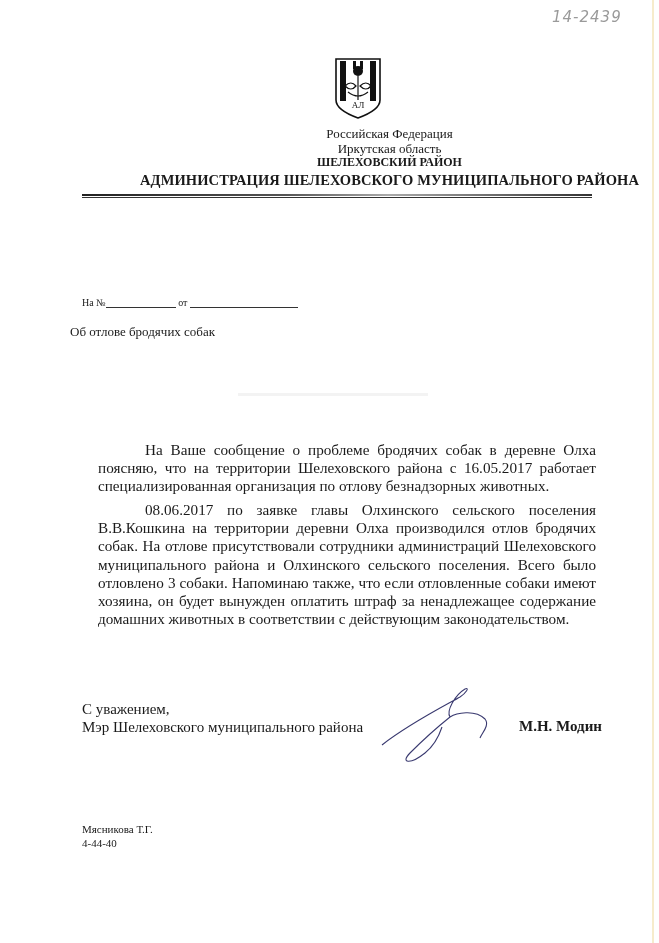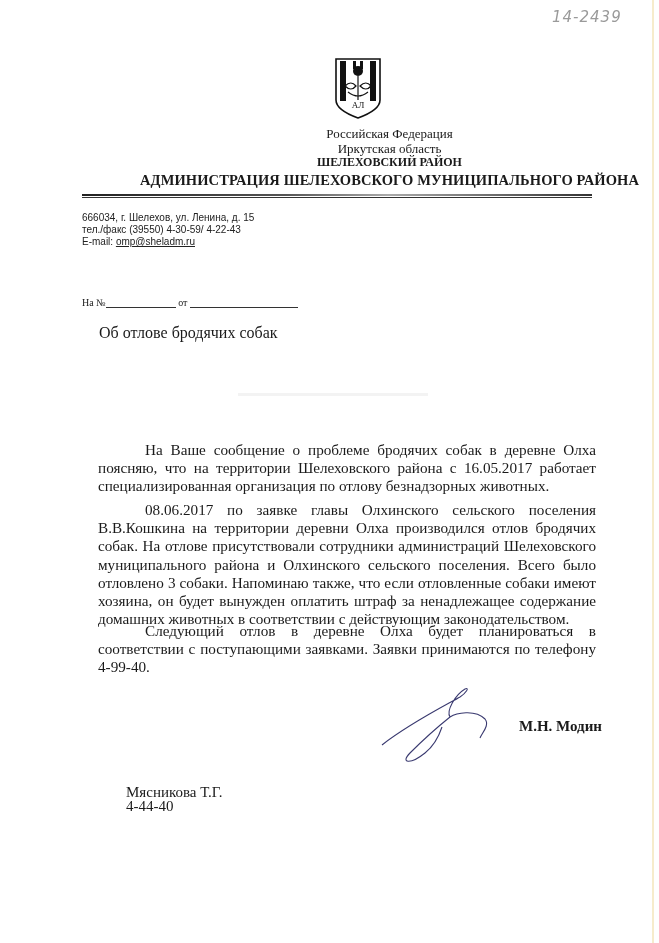--- a/index.html
+++ b/index.html
@@ -17,31 +17,31 @@
   .rule .thick { position:absolute; left:0; top:0; width:100%; height:2px; background:linear-gradient(to right,#222 0%,#555 40%,#aaa 60%,#333 100%); }
   .rule .thin { position:absolute; left:0; top:3px; width:100%; height:1px; background:#333; }
   .contacts { position:absolute; left:82px; top:212px; font-family:"Liberation Sans", sans-serif; font-size:10px; line-height:12px; color:#222; }
   .contacts a { color:#222; text-decoration:underline; }
   .outrow { position:absolute; left:82px; top:263px; font-size:10px; white-space:nowrap; }
   .hand { font-family:"DejaVu Serif", serif; font-style:italic; font-size:13px; color:#3c3a8a; display:inline-block; border-bottom:1px solid #333; letter-spacing:0.5px; }
   .hand-date { width:102px; }
   .hand-num { width:120px; }
   .narow { position:absolute; left:82px; top:297px; font-size:10px; white-space:nowrap; }
   .blank { display:inline-block; border-bottom:1px solid #333; height:10px; vertical-align:bottom; }
-  .subject { position:absolute; left:99px; top:324px; font-size:16px; }
+  .subject { position:absolute; left:70px; top:324px; font-size:13px; }
   .faint { position:absolute; left:238px; top:393px; width:190px; height:3px; background:#f3f3f3; }
   .body { position:absolute; left:82px; width:530px; font-size:15.2px; line-height:18.2px; text-align:justify; }
   .p1 { top:425px; }
   .p2 { top:485px; }
   .p3 { top:606px; }
   .body p { margin:16px; text-indent:47px; }
   .closing { position:absolute; left:82px; top:700px; font-size:15px; line-height:18px; }
   .signer { position:absolute; left:519px; top:718px; font-size:15px;font-weight:bold; }
   .signature { position:absolute; left:380px; top:683px; width:120px; height:85px; }
-  .executor { position:absolute; left:82px; top:785px; font-size:15px; line-height:14px;margin-left:44px; }
+  .executor { position:absolute; left:82px; top:822px; font-size:11px; line-height:14px; }
 </style>
 </head>
 <body>
 
 <div class="page">
   <div class="edge-line"></div>
 
   <div class="reg-number">14-2439</div>
 
   <svg class="coat" viewBox="0 0 50 64">
@@ -61,47 +61,43 @@
   <div class="hdr hdr-1">Российская Федерация</div>
   <div class="hdr hdr-2">Иркутская область</div>
   <div class="hdr hdr-3">ШЕЛЕХОВСКИЙ РАЙОН</div>
   <div class="hdr hdr-4">АДМИНИСТРАЦИЯ ШЕЛЕХОВСКОГО МУНИЦИПАЛЬНОГО РАЙОНА</div>
 
   <div class="rule">
     <div class="thick"></div>
       <div class="thin"></div>
   </div>
 
-  <div class="contacts">
-    <div>666034,  г. Шелехов, ул. Ленина, д. 15</div>
-    <div>тел./факс   (39550) 4-30-59/ 4-22-43</div>
-    <div><span>E-mail: </span><a>omp@sheladm.ru</a></div>
-  </div>
 
 
   <div class="narow">
     <span>На №</span><span class="blank" style="width:70px"></span>
     <span>от</span>
     <span class="blank" style="width:108px"></span>
   </div>
 
   <div class="subject">Об отлове бродячих собак</div>
 
   <div class="faint"></div>
 
   <div class="body p1">
       <p>На Ваше сообщение о проблеме бродячих собак в деревне Олха поясняю, что на территории Шелеховского района с 16.05.2017 работает специализированная организация по отлову безнадзорных животных.</p>
     </div>
   <div class="body p2">
       <p>08.06.2017 по заявке главы Олхинского сельского поселения В.В.Кошкина на территории  деревни Олха производился отлов бродячих собак. На отлове присутствовали сотрудники администраций Шелеховского муниципального района и Олхинского сельского поселения. Всего было отловлено 3 собаки. Напоминаю также, что если отловленные собаки имеют хозяина, он будет вынужден оплатить штраф за ненадлежащее содержание домашних животных в соответствии с действующим законодательством.</p>
     </div>
-  <div class="body p3">
-      <p>Следующий отлов в деревне Олха будет планироваться в соответствии с поступающими заявками. Заявки принимаются по телефону 4-99-40.</p>
-    </div>
 
+  <div class="closing">
+    <div>С уважением,</div>
+    <div>Мэр Шелеховского муниципального района</div>
+  </div>
 
   <svg class="signature" viewBox="0 0 120 85">
     <path d="M2 62 C30 40, 70 20, 80 14 C86 10, 90 4, 85 6 C75 12, 66 28, 70 34 C76 30, 95 26, 105 36 C110 42, 102 50, 100 55 M70 34 C55 46, 40 60, 30 70 C20 80, 30 82, 45 70 C55 62, 60 50, 62 44" fill="none" stroke="#3a3a70" stroke-width="1.1"></path>
   </svg>
 
   <div class="signer">М.Н. Модин</div>
 
   <div class="executor">
     <div>Мясникова Т.Г.</div>
     <div>4-44-40</div>

